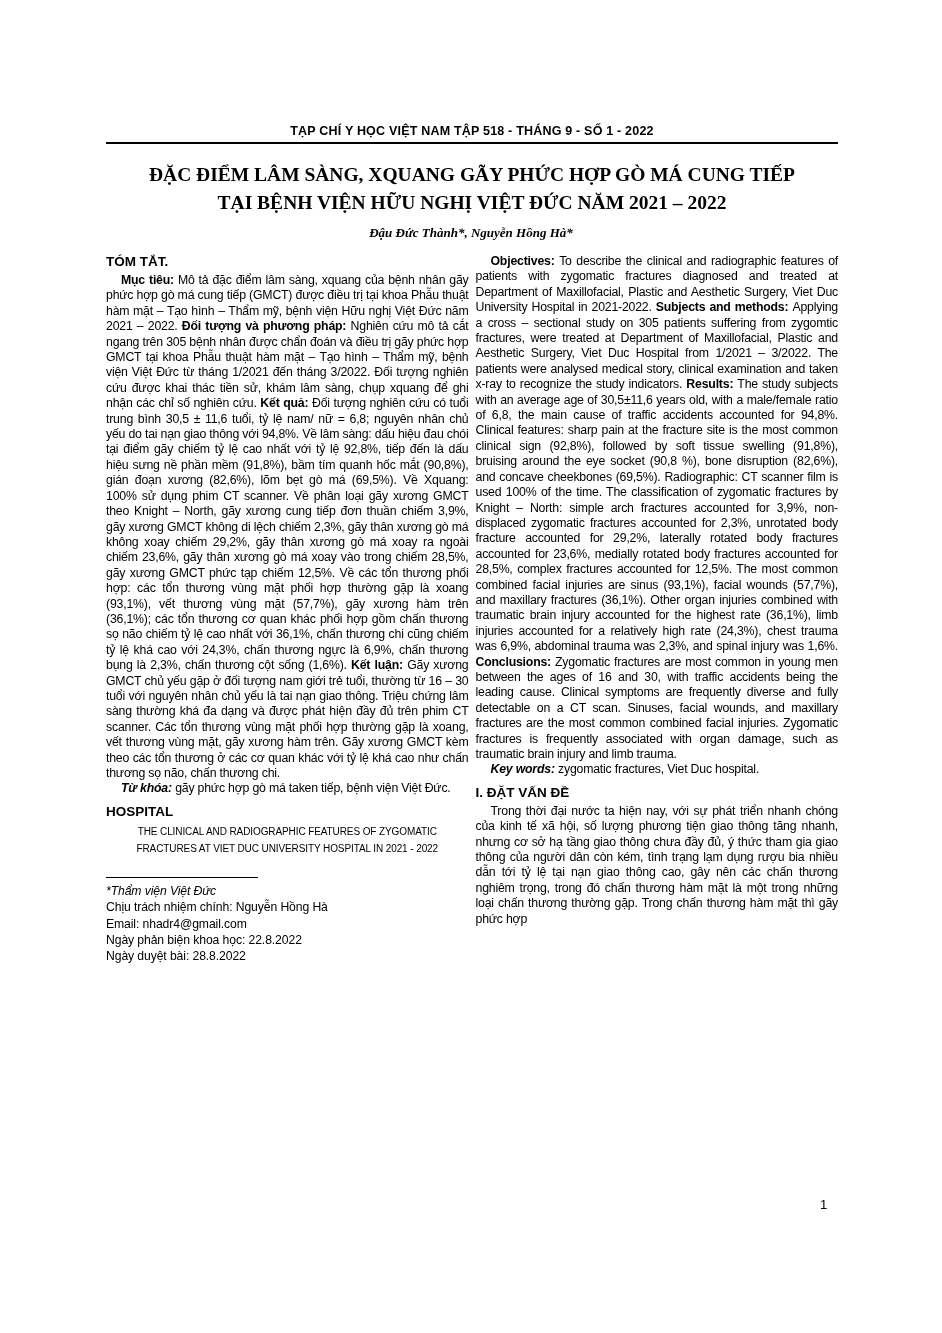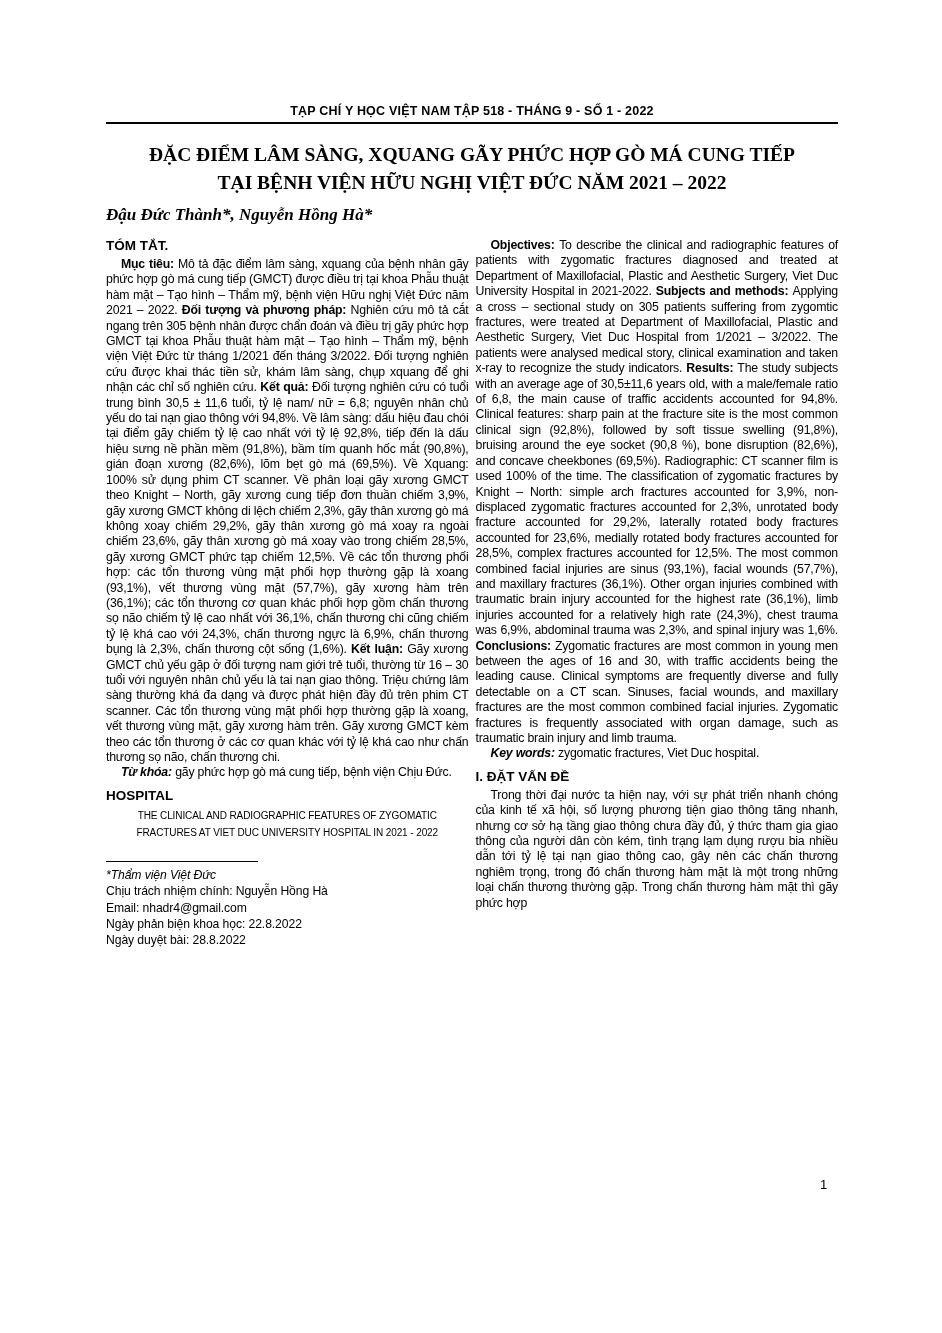--- a/index.html
+++ b/index.html
@@ -2,39 +2,39 @@
 <html lang="vi"><head>
 <meta charset="utf-8">
 <style>
   html, body { margin: 0; padding: 0; }
   body {
     width: 942px; height: 1333px;
     background: #ffffff; color: #000000;
     font-family: "Liberation Sans", sans-serif;
     position: relative; overflow: hidden;
   }
-  .page { position: absolute; left: 106px; top: 104px; width: 732px; }
+  .page { position: absolute; left: 106px; top: 124px; width: 732px; }
 
   .journal-header {
     text-align: center; font-size: 12.5px; font-weight: bold;
     letter-spacing: 0.2px; padding-bottom: 4px;
   }
   .header-rule { border-top: 2px solid #000; margin-bottom: 17px; }
 
   .article-title {
     font-family: "Liberation Serif", serif;
     font-size: 19.5px; font-weight: bold; text-align: center;
     line-height: 28px; margin: 6px 0 8px 0;
   }
   .title-line { display: block; }
 
   .authors {
     font-family: "Liberation Serif", serif;
-    font-size: 17px; font-weight: bold; font-style: italic;
-    text-align: left; margin: 2px 2px 13px 0;
+    font-size: 13px; font-weight: bold; font-style: italic;
+    text-align: center; margin: 2px 2px 13px 0;
   }
 
   .columns { display: flex; gap: 7px; align-items: flex-start; }
   .col { flex: 1; min-width: 0; }
 
   .sec {
     font-size: 13.5px; font-weight: bold;
     margin: 7px 0 4px 0;
   }
   .col .sec:first-child { margin-top: 0; }
@@ -70,21 +70,21 @@
     <span class="title-line">TẠI BỆNH VIỆN HỮU NGHỊ VIỆT ĐỨC NĂM 2021 – 2022</span>
   </h1>
 
   <div class="authors">Đậu Đức Thành*, Nguyễn Hồng Hà*</div>
 
   <div class="columns">
 
     <div class="col">
       <h2 class="sec">TÓM TẮT.</h2>
       <p class="body-text indent"><span style="font-weight: bold;">Mục tiêu: </span><span>Mô tả đặc điểm lâm sàng, xquang của bệnh nhân gãy phức hợp gò má cung tiếp (GMCT) được điều trị tại khoa Phẫu thuật hàm mặt – Tạo hình – Thẩm mỹ, bệnh viện Hữu nghị Việt Đức năm 2021 – 2022. </span><span style="font-weight: bold;">Đối tượng và phương pháp: </span><span>Nghiên cứu mô tả cắt ngang trên 305 bệnh nhân được chẩn đoán và điều trị gãy phức hợp GMCT tại khoa Phẫu thuật hàm mặt – Tạo hình – Thẩm mỹ, bệnh viện Việt Đức từ tháng 1/2021 đến tháng 3/2022. Đối tượng nghiên cứu được khai thác tiền sử, khám lâm sàng, chụp xquang để ghi nhận các chỉ số nghiên cứu. </span><span style="font-weight: bold;">Kết quả: </span><span>Đối tượng nghiên cứu có tuổi trung bình 30,5 ± 11,6 tuổi, tỷ lệ nam/ nữ = 6,8; nguyên nhân chủ yếu do tai nạn giao thông với 94,8%. Về lâm sàng: dấu hiệu đau chói tại điểm gãy chiếm tỷ lệ cao nhất với tỷ lệ 92,8%, tiếp đến là dấu hiệu sưng nề phần mềm (91,8%), bầm tím quanh hốc mắt (90,8%), gián đoạn xương (82,6%), lõm bẹt gò má (69,5%). Về Xquang: 100% sử dụng phim CT scanner. Về phân loại gãy xương GMCT theo Knight – North, gãy xương cung tiếp đơn thuần chiếm 3,9%, gãy xương GMCT không di lệch chiếm 2,3%, gãy thân xương gò má không xoay chiếm 29,2%, gãy thân xương gò má xoay ra ngoài chiếm 23,6%, gãy thân xương gò má xoay vào trong chiếm 28,5%, gãy xương GMCT phức tạp chiếm 12,5%. Về các tổn thương phối hợp: các tổn thương vùng mặt phối hợp thường gặp là xoang (93,1%), vết thương vùng mặt (57,7%), gãy xương hàm trên (36,1%); các tổn thương cơ quan khác phối hợp gồm chấn thương sọ não chiếm tỷ lệ cao nhất với 36,1%, chấn thương chi cũng chiếm tỷ lệ khá cao với 24,3%, chấn thương ngực là 6,9%, chấn thương bụng là 2,3%, chấn thương cột sống (1,6%). </span><span style="font-weight: bold;">Kết luận: </span><span>Gãy xương GMCT chủ yếu gặp ở đối tượng nam giới trẻ tuổi, thường từ 16 – 30 tuổi với nguyên nhân chủ yếu là tai nạn giao thông. Triệu chứng lâm sàng thường khá đa dạng và được phát hiện đầy đủ trên phim CT scanner. Các tổn thương vùng mặt phối hợp thường gặp là xoang, vết thương vùng mặt, gãy xương hàm trên. Gãy xương GMCT kèm theo các tổn thương ở các cơ quan khác với tỷ lệ khá cao như chấn thương sọ não, chấn thương chi.</span></p>
-      <p class="body-text indent"><span style="font-weight: bold; font-style: italic;">Từ khóa: </span><span>gãy phức hợp gò má cung tiếp, bệnh viện Chịu Đức.</span></p>
+      <p class="body-text indent"><span style="font-weight: bold; font-style: italic;">Từ khóa: </span><span>gãy phức hợp gò má taken tiếp, bệnh viện Việt Đức.</span></p>
       <h2 class="sec">HOSPITAL</h2>
       <div class="summary-title">THE CLINICAL AND RADIOGRAPHIC FEATURES OF ZYGOMATIC FRACTURES AT VIET DUC UNIVERSITY HOSPITAL IN 2021 - 2022</div>
 
       <div class="footnote">
         <div class="footnote-rule"></div>
         <div class="fn-line fn-italic">*Thẩm viện Việt Đức</div>
         <div class="fn-line">Chịu trách nhiệm chính: Nguyễn Hồng Hà</div>
         <div class="fn-line">Email: nhadr4@gmail.com</div>
         <div class="fn-line">Ngày phản biện khoa học: 22.8.2022</div>
         <div class="fn-line">Ngày duyệt bài: 28.8.2022</div>

